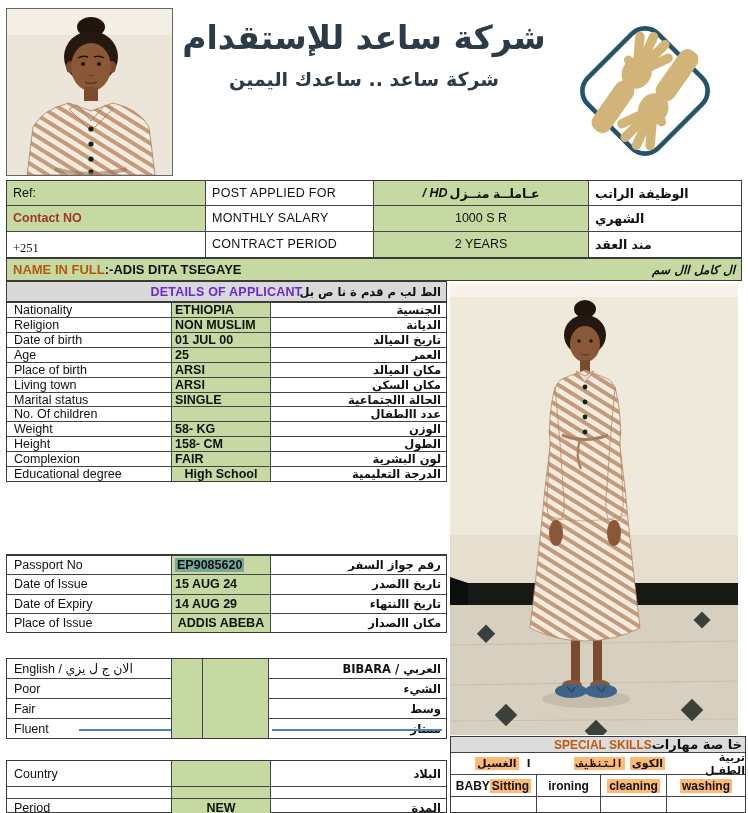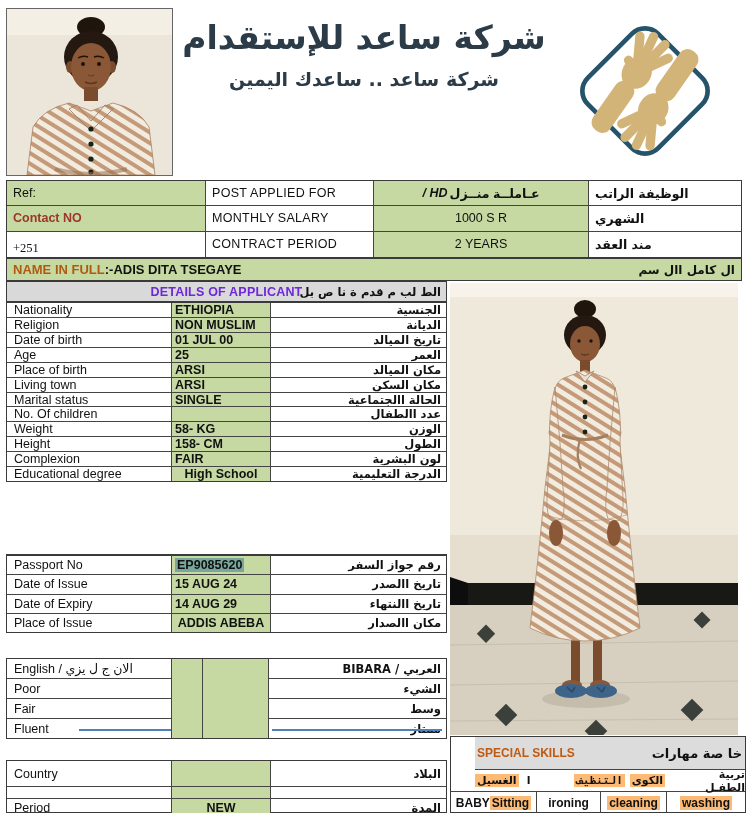--- a/index.html
+++ b/index.html
@@ -29,21 +29,21 @@
   .contact{color:#9c362c;font-weight:bold;}
   .phone{font-family:"Liberation Serif","DejaVu Serif",serif;font-size:12px;}
   .v-hd{font-style:italic;font-weight:bold;}
   .v-ar{font-weight:bold;}
   
   #name-bar{left:6px;top:258px;width:736px;height:23px;display:flex;align-items:center;
      justify-content:space-between;padding:0 6px;box-sizing:border-box;
      border:1px solid #3a3a3a;font-size:13px;}
   #name-bar .nm-l{color:#b05a10;font-weight:bold;}
   #name-bar .nm-v{font-weight:bold;margin-right:auto;}
-  #name-bar .nm-ar{direction:rtl;font-weight:bold;font-family:"DejaVu Sans",sans-serif;font-size:12px;}
+  #name-bar .nm-ar{direction:rtl;font-weight:bold;font-family:"DejaVu Sans",sans-serif;font-size:12px;font-style:italic;}
   
   .sec{height:21px;position:relative;display:flex;align-items:center;box-sizing:border-box;border:1px solid #3a3a3a;}
   .sec .ttl{position:absolute;left:50%;transform:translateX(-50%);color:#6d28d9;font-weight:bold;font-size:12.5px;letter-spacing:.2px;}
   .sec .ttl-left{position:static;margin-left:4px;color:#c05a11;font-weight:bold;font-size:12.5px;}
   .sec .ttl-ar{position:absolute;right:5px;direction:rtl;font-weight:bold;font-size:11.5px;font-family:"DejaVu Sans",sans-serif;}
   
   .rows{display:flex;flex-direction:column;}
   .trow{display:flex;flex:1;min-height:0;}
   .trow .lbl{width:164px;font-size:12.5px;display:flex;align-items:center;padding-left:7px;}
   .trow .val{width:100px;font-size:12.5px;font-weight:bold;display:flex;align-items:center;padding-left:3px;
@@ -72,22 +72,22 @@
   
   #work-header{left:6px;top:739px;width:441px;}
   #work-rows{left:6px;top:760px;width:441px;height:53px;}
   #work-rows .trow.r1{height:25px;flex:none;}
   #work-rows .trow.r2{height:11px;flex:none;}
   #work-rows .trow.r3{height:17px;flex:none;}
   
   #photo{left:450px;top:283px;width:288px;height:452px;}
   
   #skills{left:450px;top:736px;width:296px;height:77px;}
-  #skills .sk-head{height:33px;background:#dcdcdc;display:flex;align-items:center;justify-content:space-between;
-     box-sizing:border-box;border-bottom:1px solid #444;margin-left:24px;}
+  #skills .sk-head{height:16px;background:#dcdcdc;display:flex;align-items:center;justify-content:flex-end;
+     box-sizing:border-box;border-bottom:1px solid #444;}
   #skills .sk-head .st{color:#c05a11;font-weight:bold;font-size:12px;margin-left:2px;}
   #skills .sk-head .sa{direction:rtl;font-weight:bold;font-size:13px;margin-right:3px;font-family:"DejaVu Sans",sans-serif;}
   .sk-ar{height:22px;border-bottom:1px solid #444;display:flex;align-items:center;
      font-size:11px;font-weight:bold;font-family:"DejaVu Sans",sans-serif;box-sizing:border-box;}
   .sk-ar span{direction:rtl;}
   .sk-ar .w1{margin-left:24px;}
   .sk-ar .w2{margin-left:8px;}
   .sk-ar .w3{margin-left:44px;font-family:Liberation Mono, monospace;}
   .sk-ar .w4{margin-left:5px;}
   .sk-ar .w5{margin-left:14px;}

